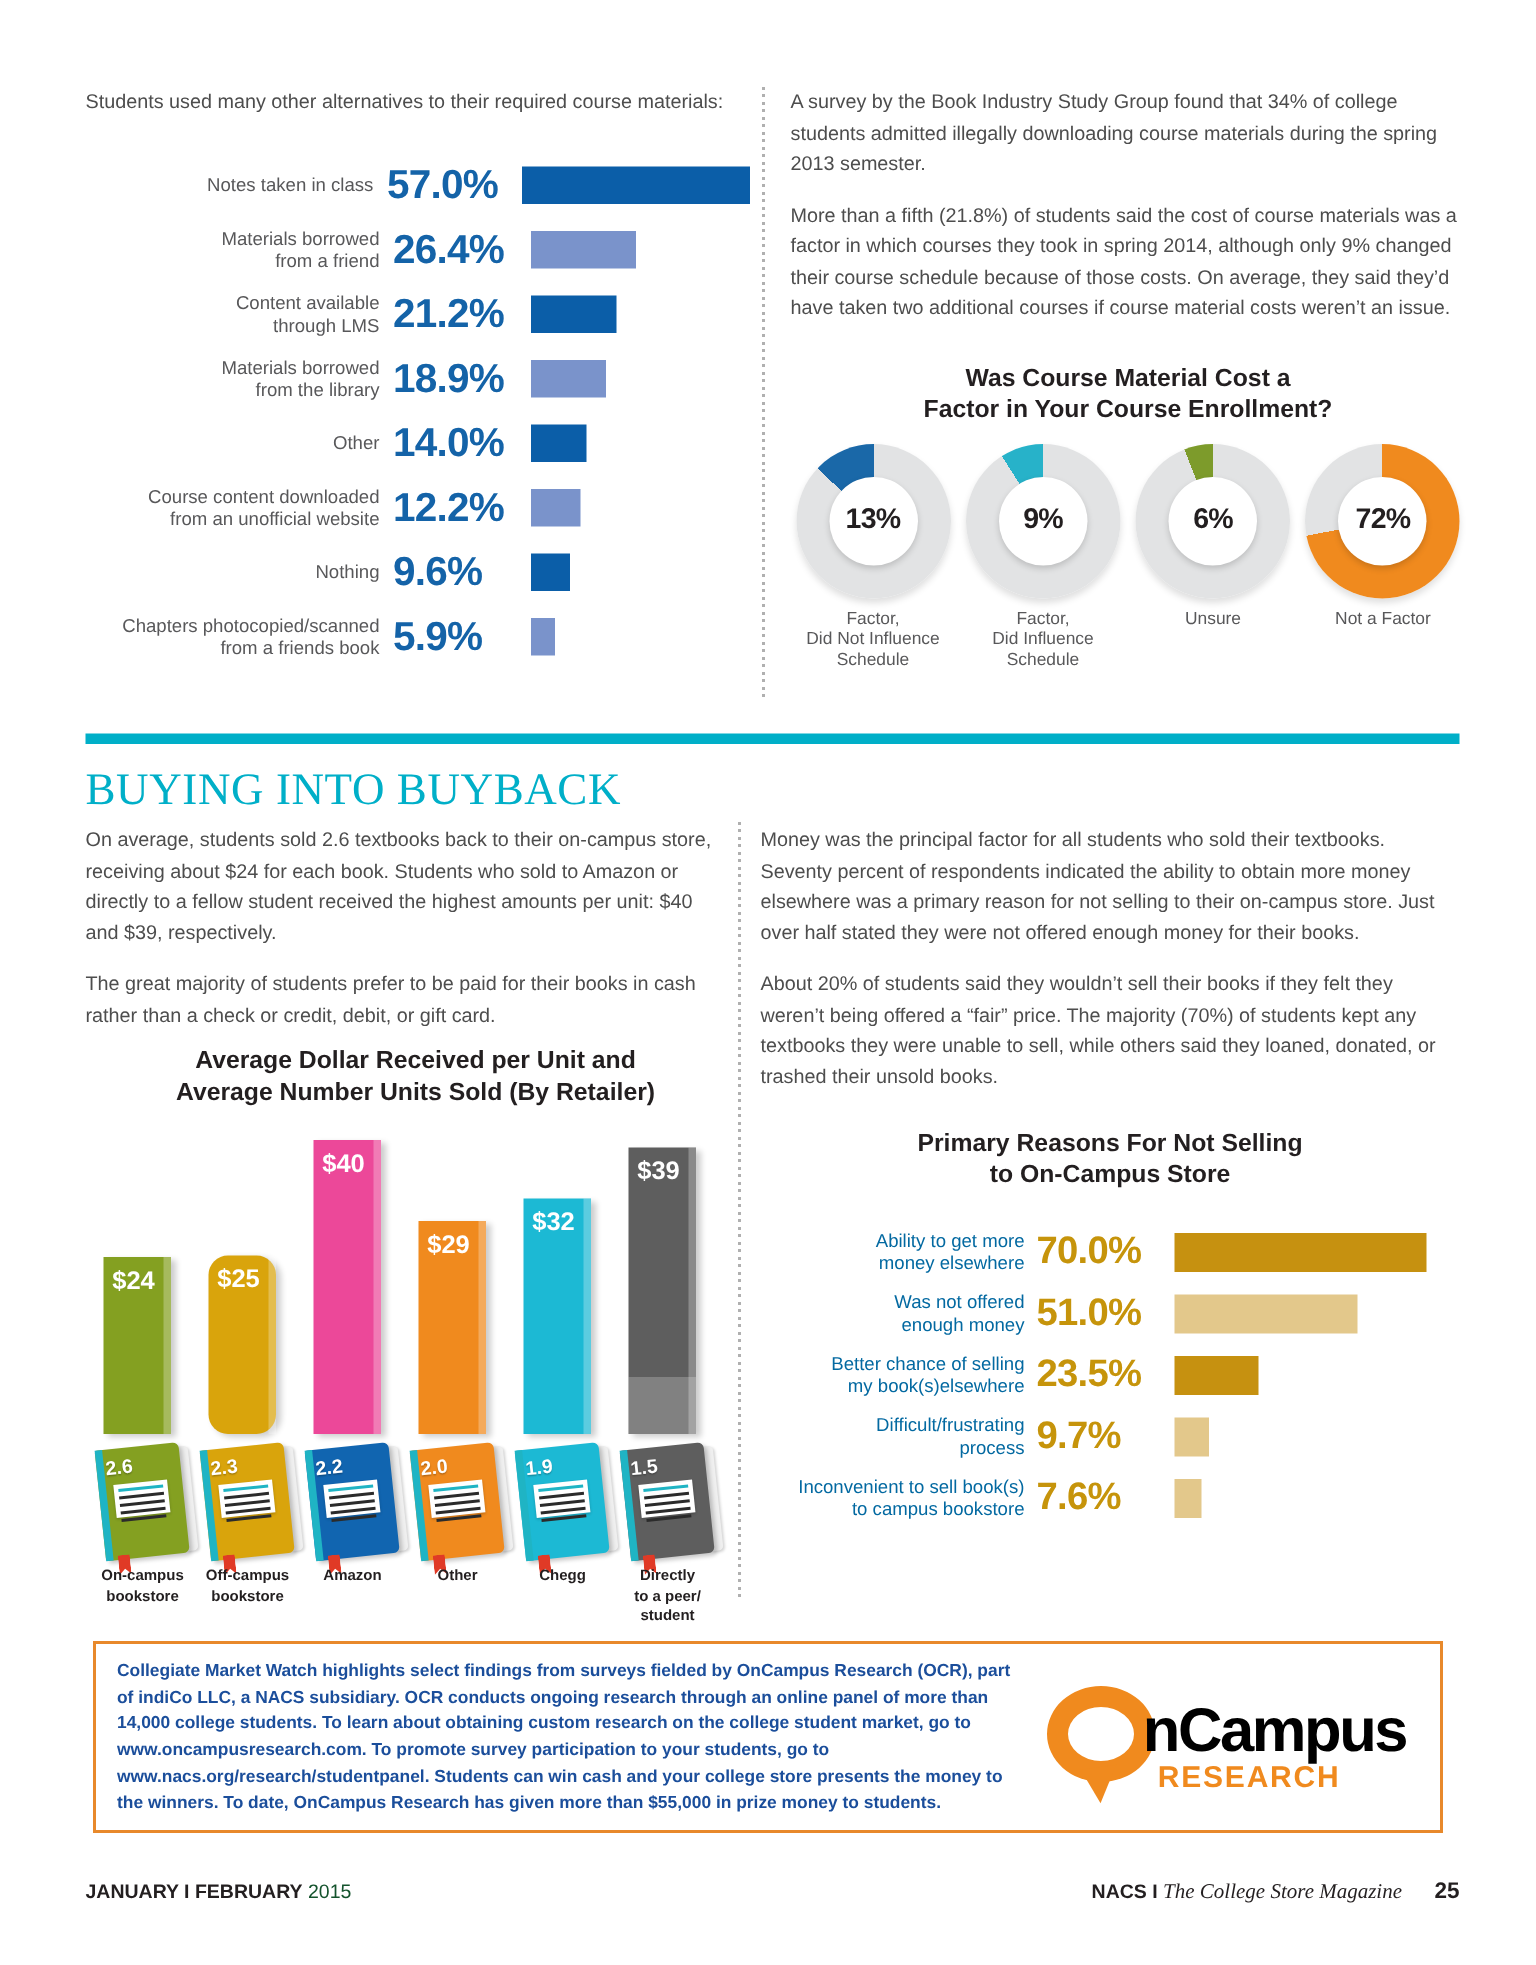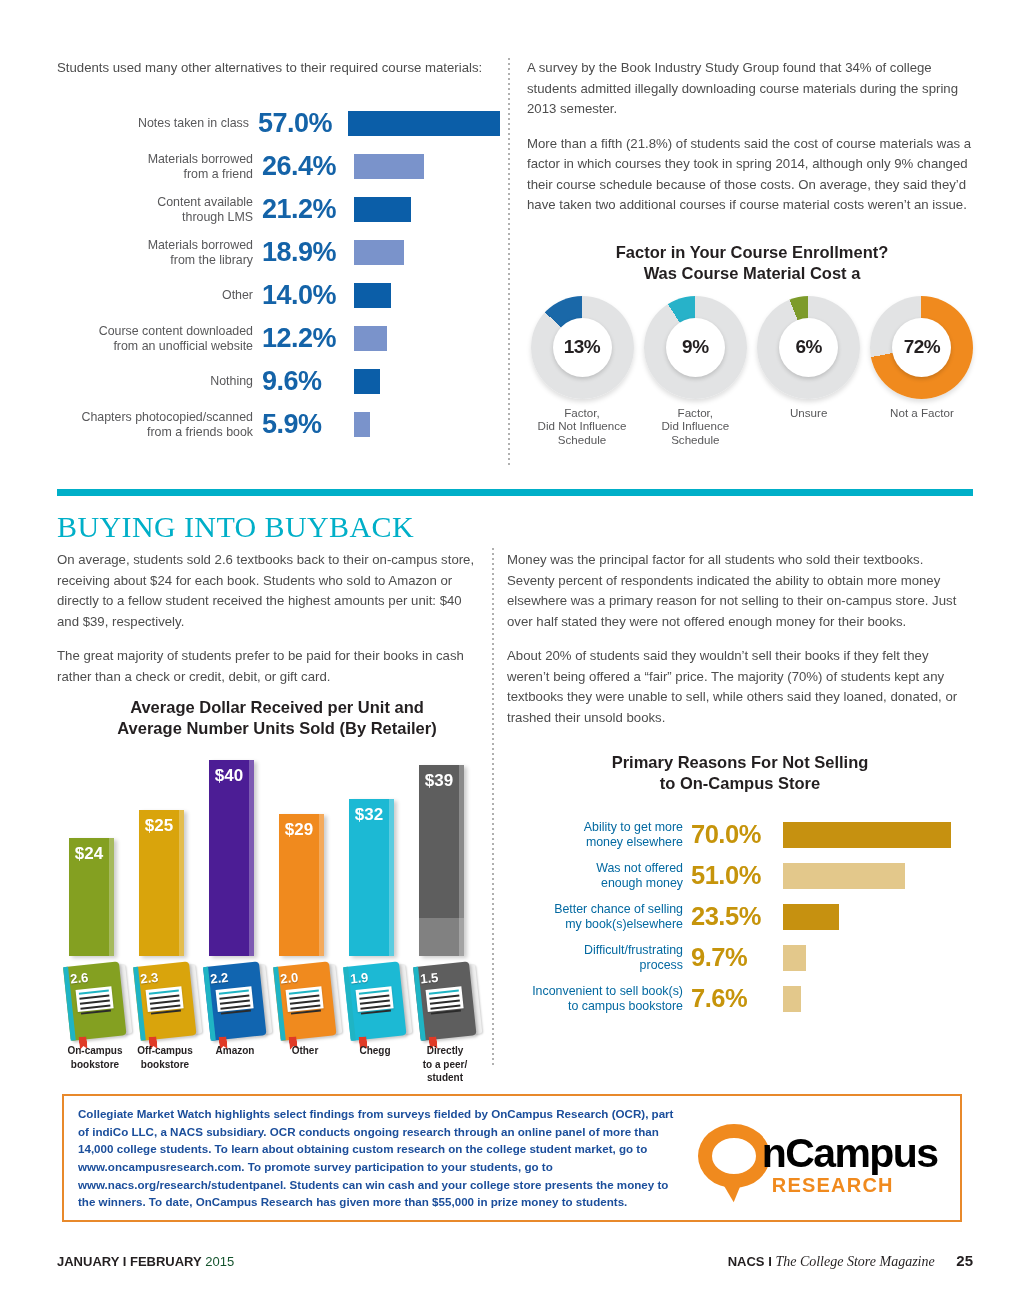--- a/index.html
+++ b/index.html
@@ -234,22 +234,22 @@
         </div>
       </div>
   </div>
 
   <div id="top-right">
     <p class="para">A survey by the Book Industry Study Group found that 34% of college students admitted illegally downloading course materials during the spring 2013 semester.</p>
     <p class="para">More than a fifth (21.8%) of students said the cost of course materials was a factor in which courses they took in spring 2014, although only 9% changed their course schedule because of those costs. On average, they said they’d have taken two additional courses if course material costs weren’t an issue.</p>
 
     <div style="margin-top:26px;">
       <div class="chart-title">
+        <div>Was Course Material Cost a</div>
         <div>Factor in Your Course Enrollment?</div>
-        <div>Was Course Material Cost a</div>
       </div>
       <div class="donut-row" id="donut-row">
           <div class="donut-cell">
             <div class="donut-wrap">
               <div class="donut-ring" style="background: conic-gradient(rgb(226, 227, 228) 0deg, rgb(226, 227, 228) 313.2deg, rgb(26, 104, 168) 313.2deg, rgb(26, 104, 168) 360deg);"></div>
               <div class="donut-hole">
                 <div class="donut-pct">13%</div>
               </div>
             </div>
             <div class="donut-caption">Factor,<br>Did Not Influence<br>Schedule</div>
@@ -303,27 +303,27 @@
       <div>Average Number Units Sold (By Retailer)</div>
     </div>
     <div class="vbar-area" id="vbar-area">
         <div class="vbar-col" style="left: 12px;">
           <div class="vbar" style="height: 117.6px; background: rgb(132, 160, 33);">
             <div class="hl"></div>
             <div class="vlabel">$24</div>
           </div>
         </div>
         <div class="vbar-col" style="left: 82px;">
-          <div class="vbar" style="height: 146px; background: rgb(217, 164, 12);">
+          <div class="vbar" style="height: 119px; background: rgb(217, 164, 12); border-radius: 13px;">
             <div class="hl"></div>
             <div class="vlabel">$25</div>
           </div>
         </div>
         <div class="vbar-col" style="left: 152px;">
-          <div class="vbar" style="height: 196px; background: #4c1d95;">
+          <div class="vbar" style="height: 196px; background: #ec4899;">
             <div class="hl"></div>
             <div class="vlabel">$40</div>
           </div>
         </div>
         <div class="vbar-col" style="left: 222px;">
           <div class="vbar" style="height: 142.1px; background: rgb(240, 138, 30);">
             <div class="hl"></div>
             <div class="vlabel">$29</div>
           </div>
         </div>

